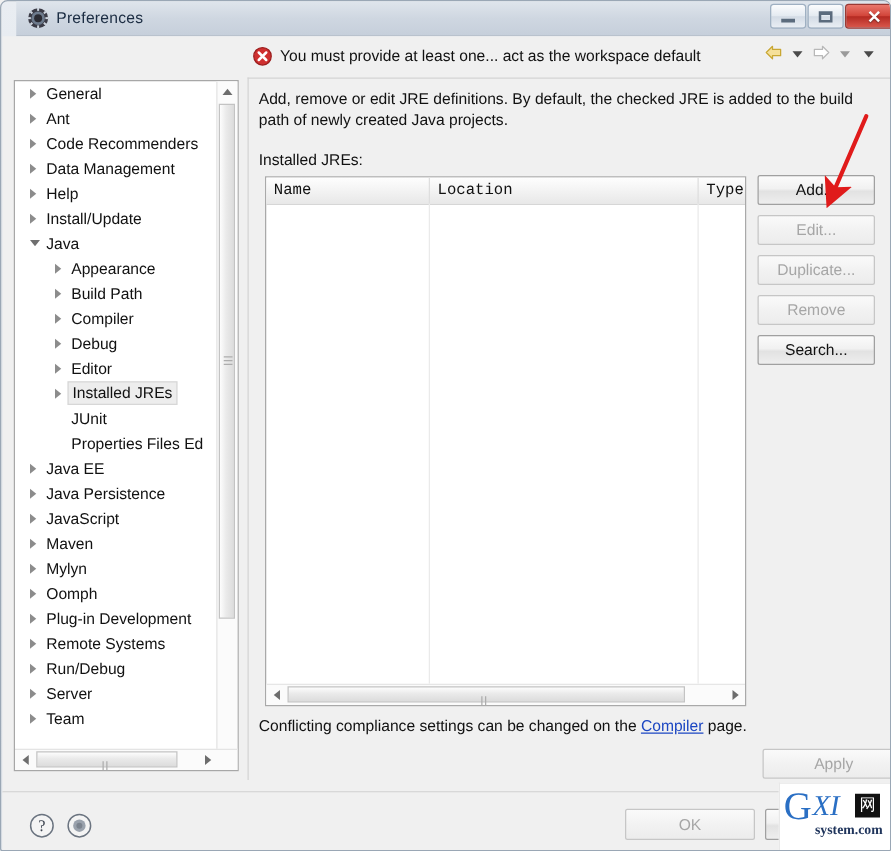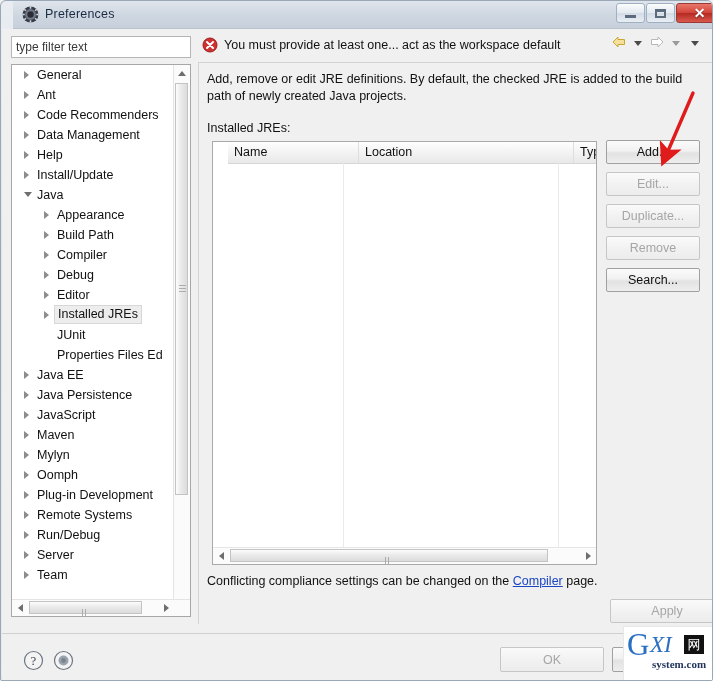--- a/index.html
+++ b/index.html
@@ -350,24 +350,25 @@
     left: 14px; top: 112px;
     width: 385px;
     height: 424px;
     box-sizing: border-box;
     border: 1px solid #a9a9a9;
     background: #fff;
     overflow: hidden;
   }
   .jre-head {
     position: absolute;
-    left: 15px; top: 0;
+    left: 0; top: 0;
     width: 383px; height: 21px;
     background: linear-gradient(to bottom, #fefefe 0%, #f3f3f3 50%, #e8e8e8 100%);
     border-bottom: 1px solid #d6d6d6;
+    font-family: Liberation Mono, monospace;
   }
   .jre-head .hcell {
     position: absolute;
     top: 0;
     height: 21px;
     line-height: 21px;
     font-size: 12.5px;
     color: #111;
     padding-left: 6px;
     box-sizing: border-box;
@@ -570,21 +571,20 @@
           </div>
         <div class="wbtn close">
           <span class="glyph-x">✕</span>
         </div>
       </div>
     </div>
 
     <div class="dialog-body">
 
       <div class="left-col">
-        <input class="filter-input" type="text" placeholder="type filter text" style="">
 
         <div class="tree-box">
           <div class="tree-scroll" id="tree-scroll">
               <div class="tree-item depth0">
                 <span class="twisty"></span>
                 <span class="tlabel">General</span>
               </div>
               <div class="tree-item depth0">
                 <span class="twisty"></span>
                 <span class="tlabel">Ant</span>

